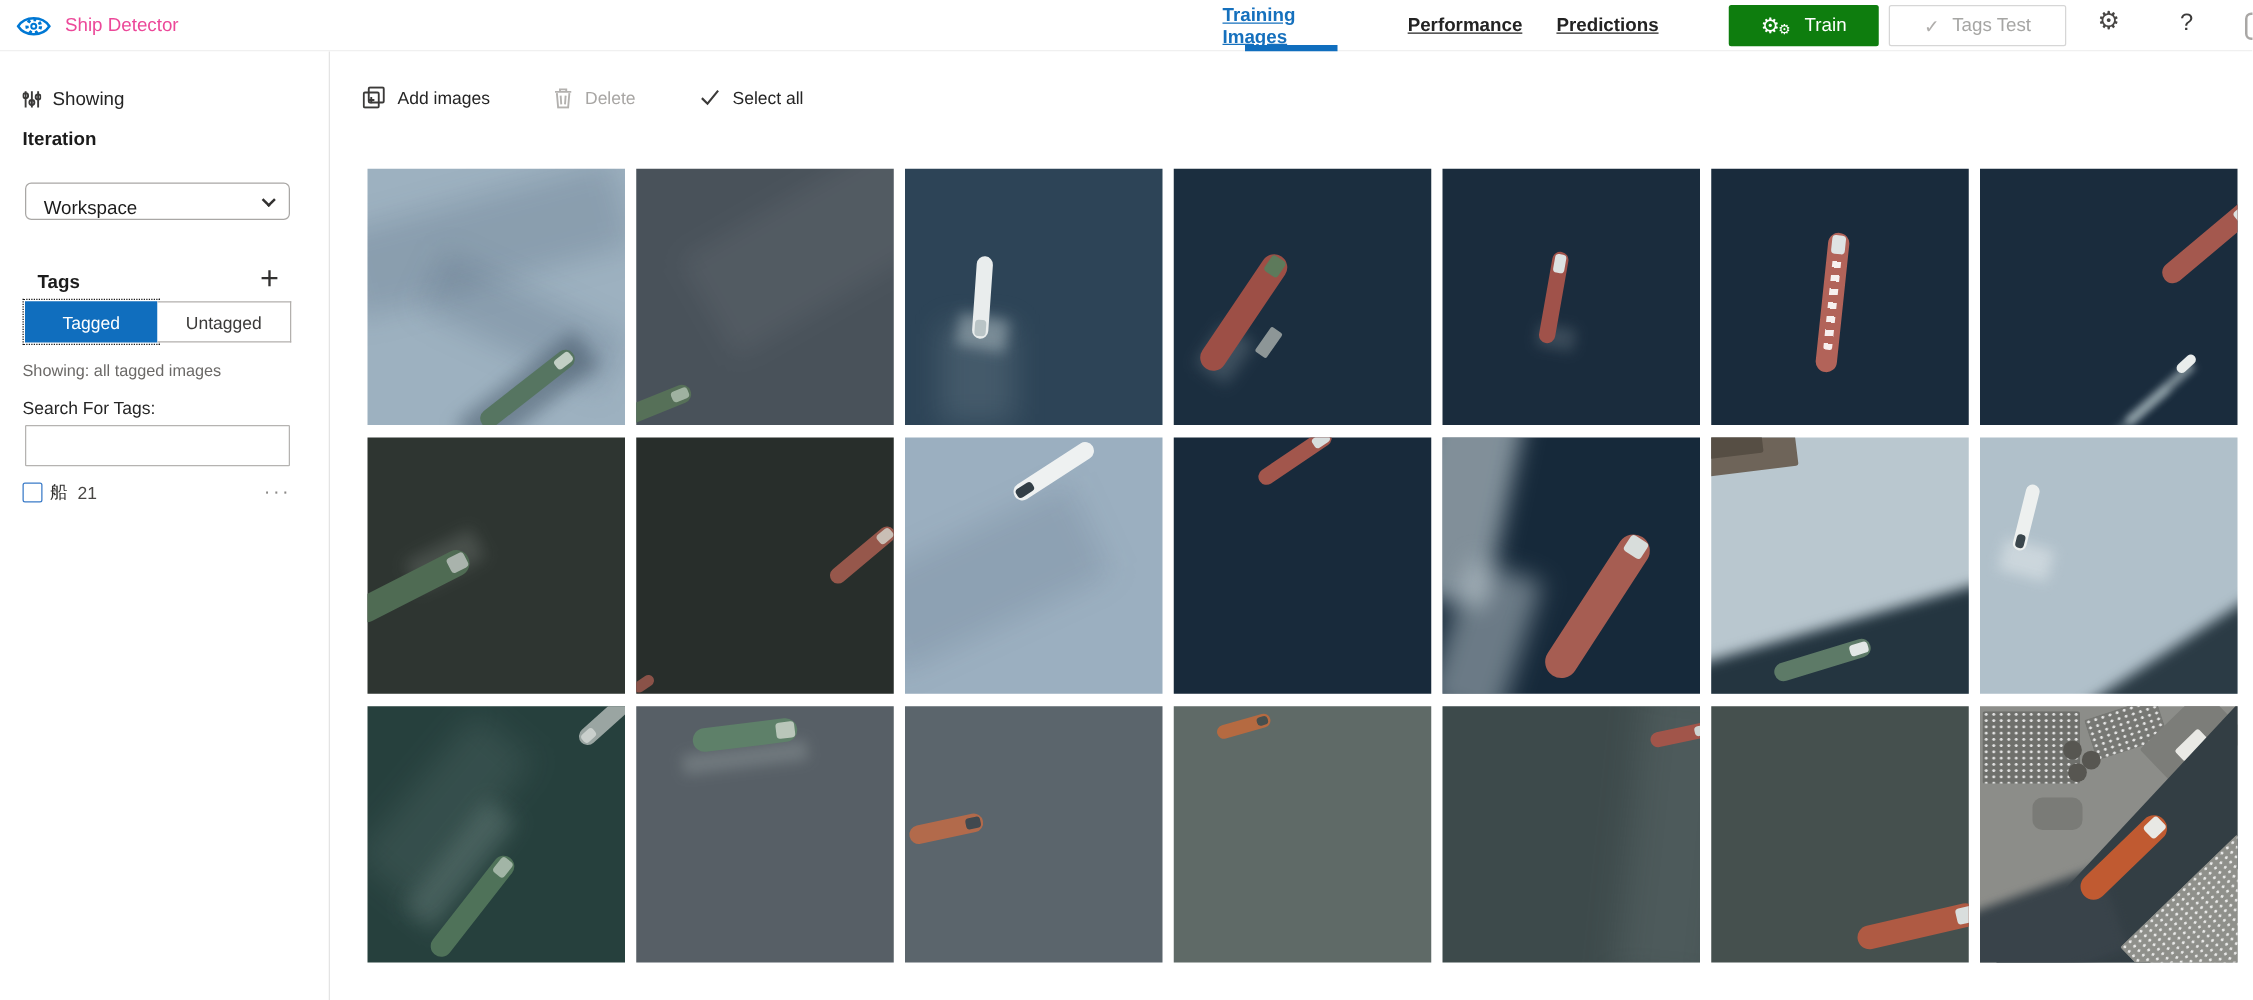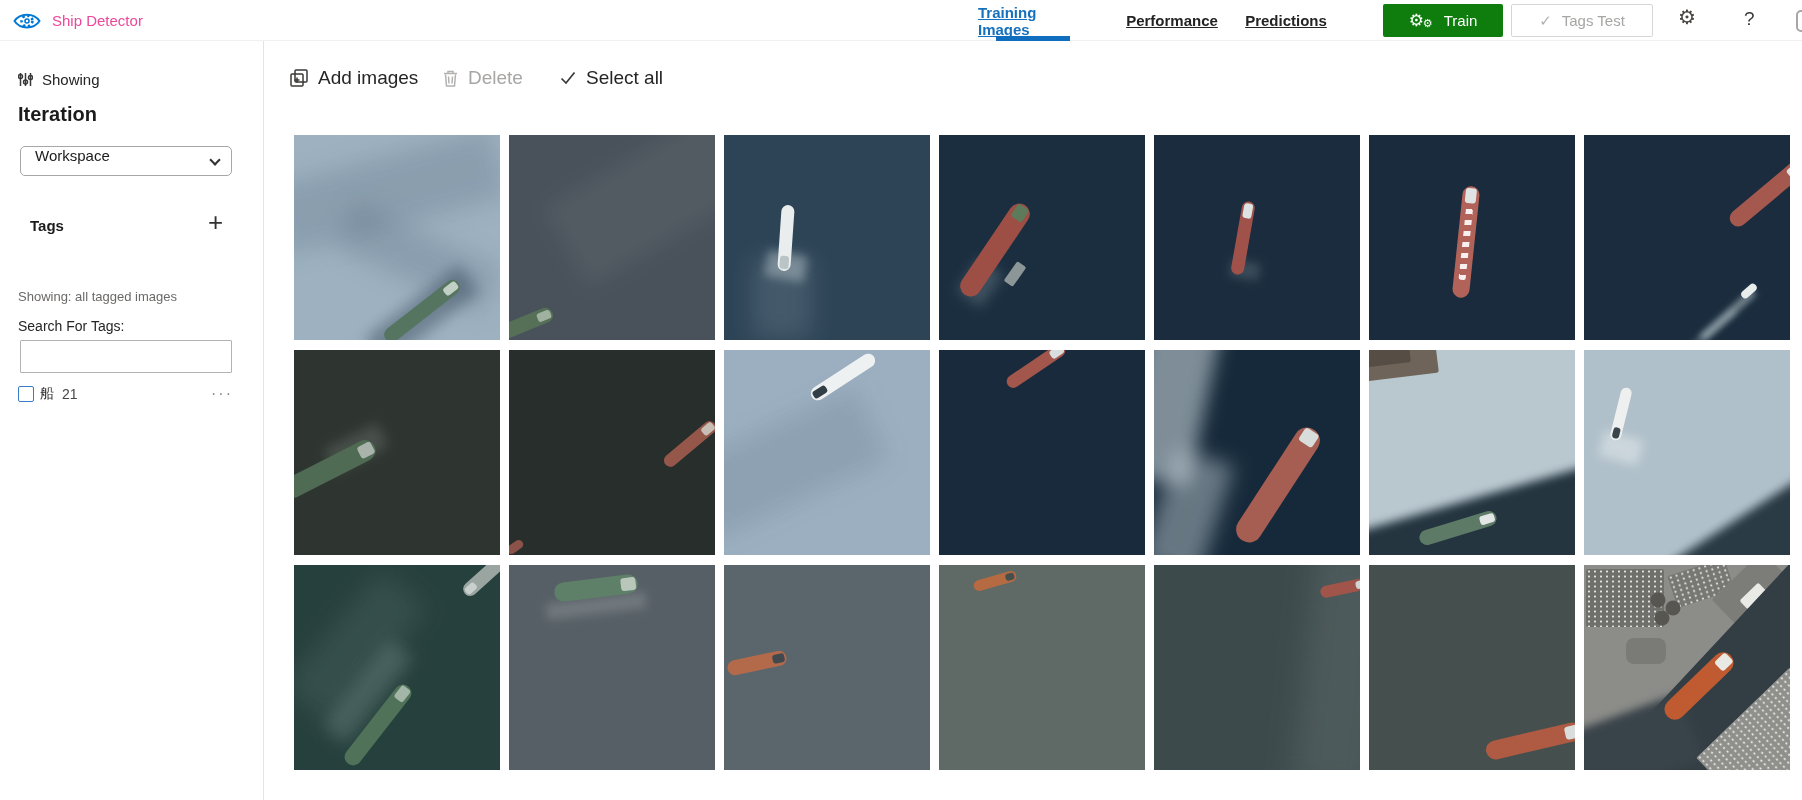--- a/index.html
+++ b/index.html
@@ -32,42 +32,42 @@
   .quick-btn{position:absolute;left:1511px;top:4px;width:142px;height:33px;background:#fff;border:1px solid #d6d6d6;
     border-radius:2px;color:var(--disabled-grey);display:flex;align-items:center;justify-content:center;gap:10px;font-size:15px;}
   .quick-btn .chk{font-size:15px;color:#b0aeac;}
   .gear-btn{position:absolute;left:1678px;top:7px;font-size:20px;color:#484644;background:none;border:none;cursor:pointer;line-height:1;}
   .help-btn{position:absolute;left:1744px;top:9px;font-size:19px;color:#3b3a39;background:none;border:none;cursor:pointer;line-height:1;}
   .partial-avatar{position:absolute;left:1796px;top:10px;width:14px;height:22px;border:2px solid #a9a7a5;border-radius:5px;}
 
   
   aside{position:absolute;left:0;top:41px;width:264px;height:759px;background:#fff;border-right:1px solid #e4e4e4;}
   .filter-row{position:absolute;left:18px;top:30px;display:flex;align-items:center;gap:9px;font-size:15px;color:#252525;}
-  .h-iteration{position:absolute;left:18px;top:62px;font-size:20px;font-weight:700;color:#1b1b1b;}
+  .h-iteration{position:absolute;left:18px;top:62px;font-size:15px;font-weight:700;color:#1b1b1b;}
   .selectbox{position:absolute;left:20px;top:105px;width:212px;height:30px;border:1px solid #a9a7a5;border-radius:5px;
-    font-size:15px;color:#1b1b1b;display:flex;align-items:flex-start;padding-left:14px;cursor:pointer;background:#fff;}
+    font-size:15px;color:#1b1b1b;display:flex;align-items:flex-end;padding-left:14px;cursor:pointer;background:#fff;}
   .selectbox .chev{position:absolute;right:12px;top:9px;width:8px;height:8px;border-right:2px solid #323130;border-bottom:2px solid #323130;transform:rotate(45deg);}
   .h-tags{position:absolute;left:30px;top:176px;font-size:15px;font-weight:700;color:#1b1b1b;}
   .plus-btn{position:absolute;left:208px;top:168px;font-size:26px;font-weight:300;color:#323130;background:none;border:none;cursor:pointer;line-height:1;}
   .toggle{position:absolute;left:20px;top:200px;width:213px;height:33px;display:flex;font-size:14px;}
   .tg-on{flex:1;background:var(--accent-blue);color:#fff;display:flex;align-items:center;justify-content:center;
     border:none;outline:1px dotted #1a1a1a;outline-offset:1px;cursor:pointer;font-size:14px;}
   .tg-off{flex:1;background:#fff;color:#3b3a39;display:flex;align-items:center;justify-content:center;
     border:1px solid #b3b0ad;border-left:none;cursor:pointer;font-size:14px;}
   .showing{position:absolute;left:18px;top:248px;font-size:13px;color:#6b6967;}
   .h-search{position:absolute;left:18px;top:277px;font-size:14px;color:#252525;}
   .search-input{position:absolute;left:20px;top:299px;width:212px;height:33px;border:1px solid #b5b3b1;border-radius:1px;padding:0 8px;font-size:14px;font-family:inherit;}
   .tag-row{position:absolute;left:18px;top:343px;width:215px;height:20px;display:flex;align-items:center;}
   .tag-check{width:16px;height:16px;border:1px solid #3a7bc8;border-radius:2px;background:#fff;cursor:pointer;flex:0 0 auto;}
   .tag-name{margin-left:6px;font-size:14px;color:#323130;}
   .tag-count{margin-left:8px;font-size:14px;color:#484644;}
   .tag-more{margin-left:auto;color:#8a8886;font-size:16px;letter-spacing:2px;cursor:pointer;line-height:10px;}
 
   
-  .tb-group{position:absolute;top:62px;height:32px;display:flex;align-items:center;gap:10px;font-size:19px;cursor:pointer;}
+  .tb-group{position:absolute;top:62px;height:32px;display:flex;align-items:center;gap:10px;font-size:14px;cursor:pointer;}
   #tb-add{left:290px;color:#252525;}
   #tb-delete{left:443px;color:#a8a6a4;}
   #tb-select{left:560px;color:#252525;}
 
   
   .grid{position:absolute;left:294px;top:135px;display:grid;grid-template-columns:repeat(7,206px);grid-auto-rows:205px;gap:10px 9px;}
   .tile{position:relative;width:206px;height:205px;overflow:hidden;cursor:pointer;}
   .extra,.ship{position:absolute;}
   .ship .acc{position:absolute;top:18%;bottom:18%;width:20%;max-width:15px;border-radius:3px;}
   .ship .acc.head{right:2px;}
@@ -147,20 +147,24 @@
 
   <div class="h-iteration">Iteration</div>
   <div class="selectbox">
     <span>Workspace</span>
     <i class="chev"></i>
   </div>
 
   <div class="h-tags">Tags</div>
   <button class="plus-btn">+</button>
 
+  <div class="toggle">
+    <button class="tg-on">Tagged</button>
+    <button class="tg-off">Untagged</button>
+  </div>
 
   <div class="showing">Showing: all tagged images</div>
   <div class="h-search">Search For Tags:</div>
   <input class="search-input" value="" style="">
 
   <div class="tag-row">
     <div class="tag-check"></div>
     <span class="tag-name">船</span>
     <span class="tag-count">21</span>
     <span class="tag-more">···</span>

